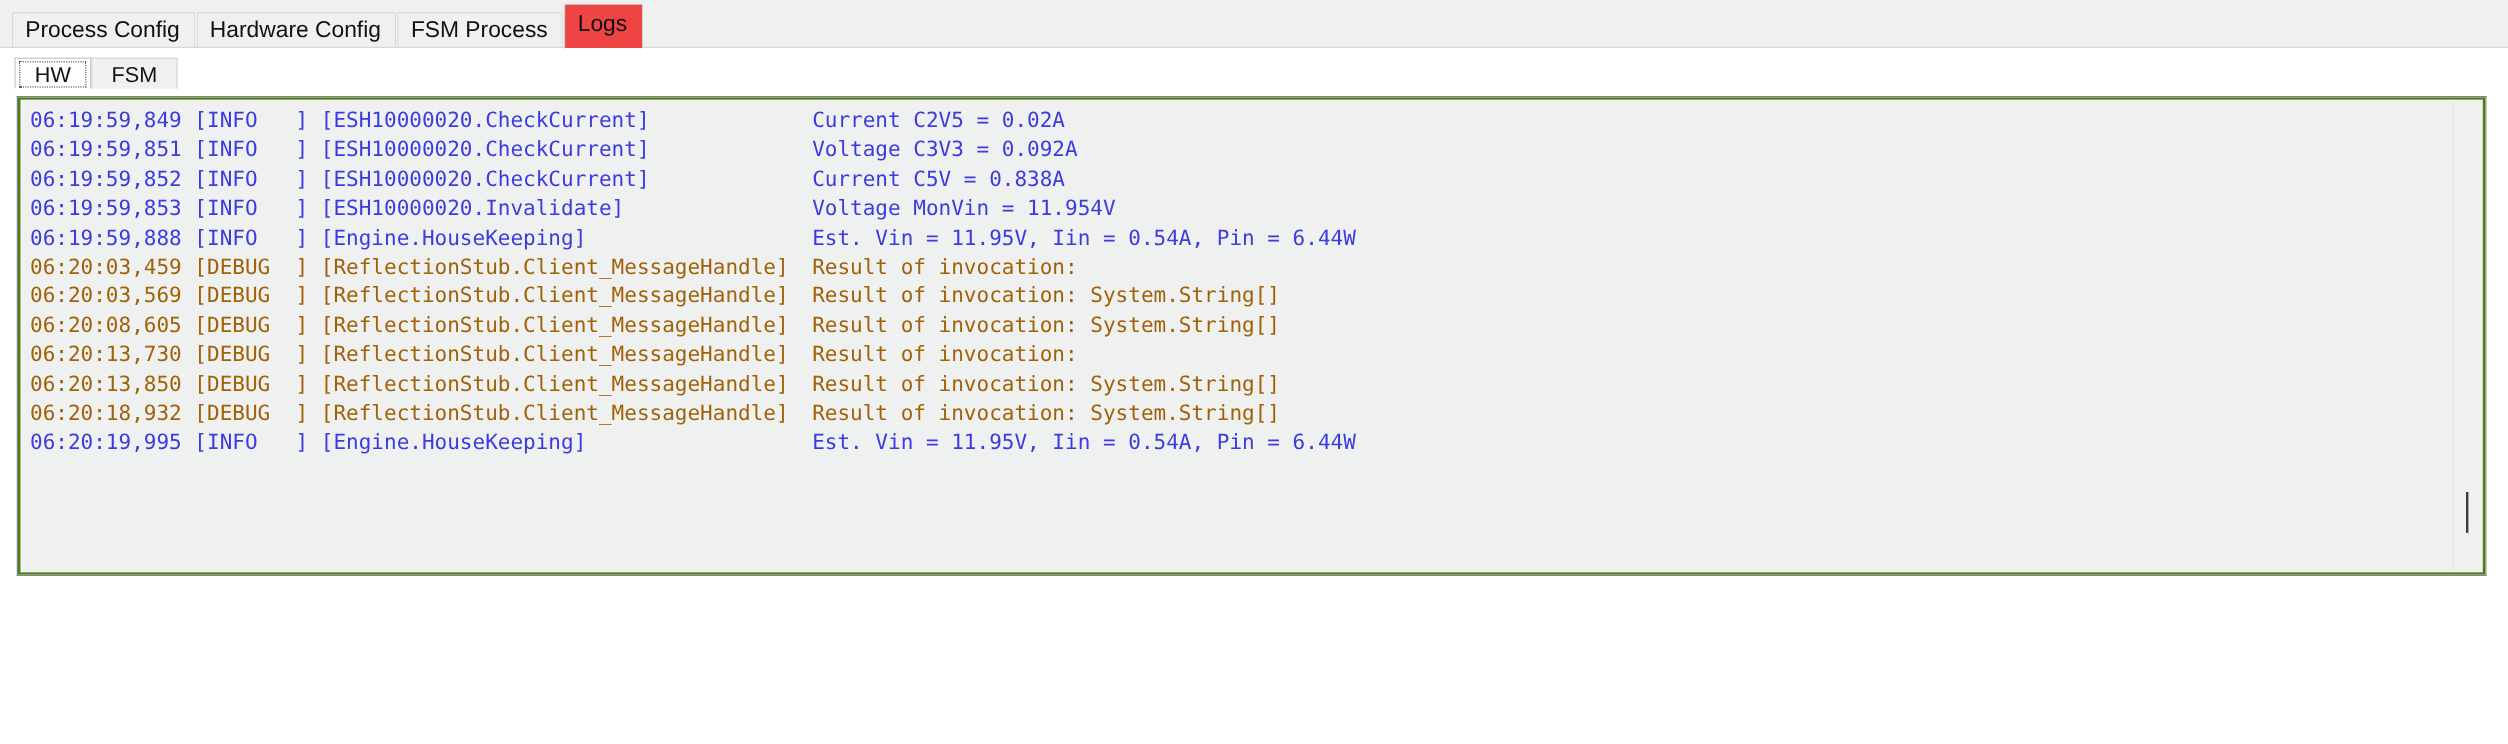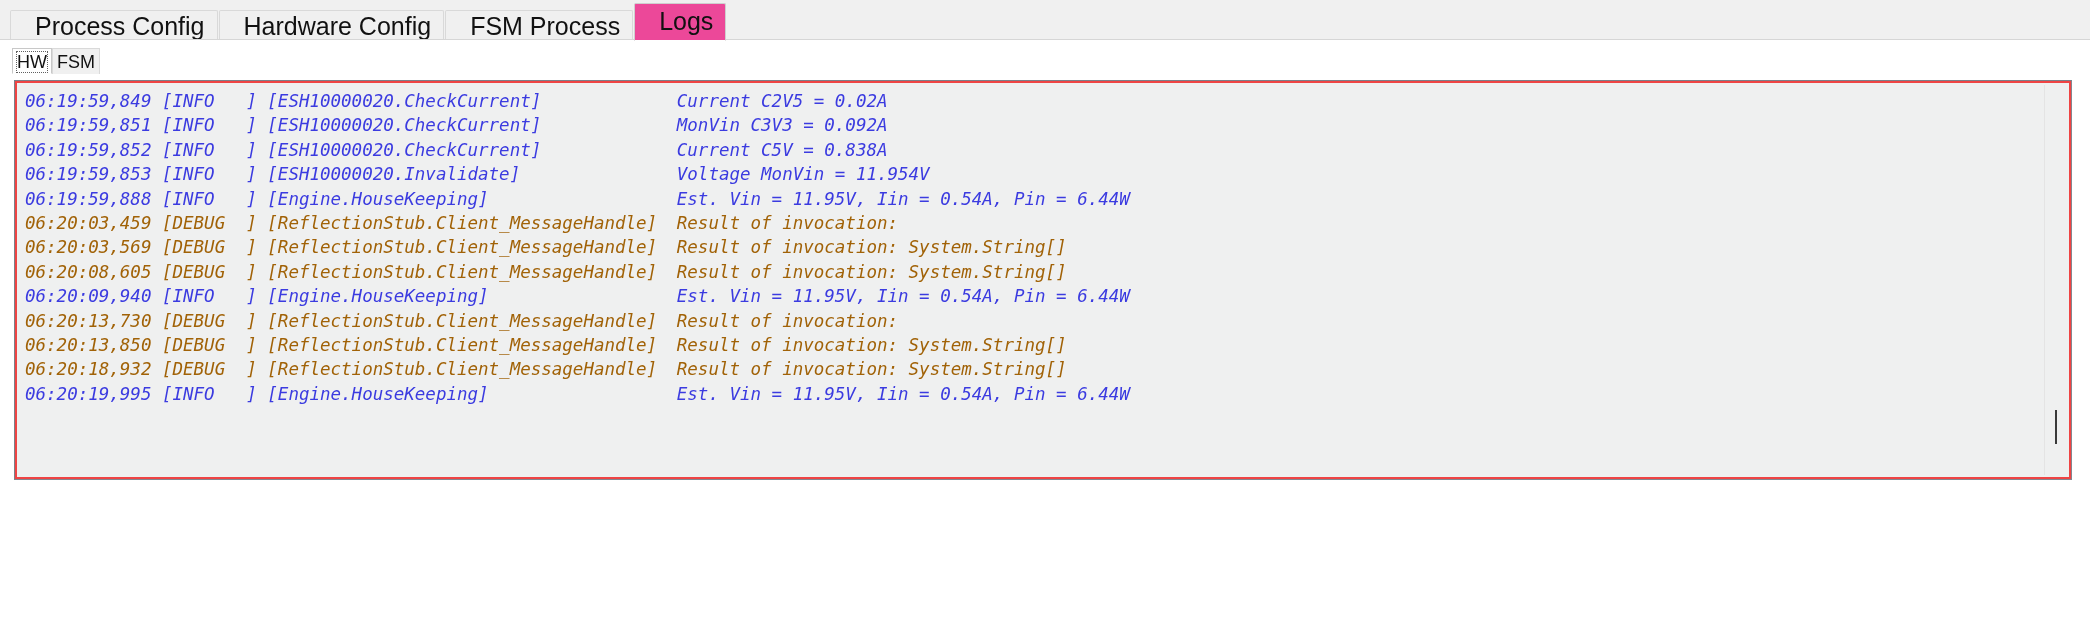--- a/index.html
+++ b/index.html
@@ -36,37 +36,37 @@
     position: absolute;
     left: 0; right: 0; bottom: 0;
     height: 1px;
     background: #d4d4d4;
   }
 
   .tab-outer {
     position: relative;
     height: 30px;
     line-height: 30px;
-    padding: 0 12px 0 24px;
+    padding: 0 12px 0 10px;
     margin-right: 1px;
-    font-size: 25px;
+    font-size: 19px;
     color: #111111;
     background: #f0f0f0;
     border: 1px solid #d9d9d9;
     border-bottom: none;
     border-top-left-radius: 2px;
     border-top-right-radius: 2px;
     box-sizing: border-box;
     white-space: nowrap;
     cursor: default;
   }
   .tab-outer.selected {
     height: 38px;
     line-height: 34px;
-    background: #ec4899;
+    background: #ef4444;
     border: 1px solid #cfcfcf;
     border-bottom: 1px solid #ffffff;
     z-index: 3;
     margin-bottom: -1px;
   }
 
   
   .outer-panel {
     position: absolute;
     left: 0;
@@ -83,21 +83,21 @@
     position: absolute;
     left: 12px;
     top: 4px;
     display: flex;
     align-items: flex-end;
     height: 30px;
   }
   .tab-inner {
     height: 26px;
     line-height: 26px;
-    padding: 0 4px;
+    padding: 0 16px;
     font-size: 18px;
     color: #111111;
     background: #f0f0f0;
     border: 1px solid #d9d9d9;
     border-bottom: none;
     box-sizing: border-box;
     white-space: nowrap;
     cursor: default;
     text-align: center;
   }
@@ -126,24 +126,23 @@
     border: 1px solid #828790;
     border-top-color: #7b8089;
     border-left-color: #7b8089;
     box-sizing: border-box;
     overflow: hidden;
   }
   .log-inner {
     position: absolute;
     left: 0; top: 0; right: 0; bottom: 0;
     background: #eff0f0;
-    border: 2px solid #ef4444;
-    box-sizing: border-box;
-    overflow: hidden;
-    font-style: italic;
+    border: 2px solid #4d7c0f;
+    box-sizing: border-box;
+    overflow: hidden;
   }
   .log-scroll-col {
     position: absolute;
     left: 8px;
     top: 6px;
     right: 30px;
     bottom: 2px;
     overflow: hidden;
   }
 
@@ -220,28 +219,27 @@
       </div>
       <div class="tab-inner">
         <span>FSM</span>
       </div>
     </div>
 
     <div class="log-box">
       <div class="log-inner">
         <div class="log-scroll-col" id="log-lines">
             <div class="log-line info"><span class="col-ts">06:19:59,849</span><span class="col-lvl"> [INFO   ]</span><span class="col-src"> [ESH10000020.CheckCurrent]</span><span class="col-msg">Current C2V5 = 0.02A</span></div>
-            <div class="log-line info"><span class="col-ts">06:19:59,851</span><span class="col-lvl"> [INFO   ]</span><span class="col-src"> [ESH10000020.CheckCurrent]</span><span class="col-msg">MonVin C3V3 = 0.092A</span></div>
+            <div class="log-line info"><span class="col-ts">06:19:59,851</span><span class="col-lvl"> [INFO   ]</span><span class="col-src"> [ESH10000020.CheckCurrent]</span><span class="col-msg">Voltage C3V3 = 0.092A</span></div>
             <div class="log-line info"><span class="col-ts">06:19:59,852</span><span class="col-lvl"> [INFO   ]</span><span class="col-src"> [ESH10000020.CheckCurrent]</span><span class="col-msg">Current C5V = 0.838A</span></div>
             <div class="log-line info"><span class="col-ts">06:19:59,853</span><span class="col-lvl"> [INFO   ]</span><span class="col-src"> [ESH10000020.Invalidate]</span><span class="col-msg">Voltage MonVin = 11.954V</span></div>
             <div class="log-line info"><span class="col-ts">06:19:59,888</span><span class="col-lvl"> [INFO   ]</span><span class="col-src"> [Engine.HouseKeeping]</span><span class="col-msg">Est. Vin = 11.95V, Iin = 0.54A, Pin = 6.44W</span></div>
             <div class="log-line debug"><span class="col-ts">06:20:03,459</span><span class="col-lvl"> [DEBUG  ]</span><span class="col-src"> [ReflectionStub.Client_MessageHandle]</span><span class="col-msg">Result of invocation:</span></div>
             <div class="log-line debug"><span class="col-ts">06:20:03,569</span><span class="col-lvl"> [DEBUG  ]</span><span class="col-src"> [ReflectionStub.Client_MessageHandle]</span><span class="col-msg">Result of invocation: System.String[]</span></div>
             <div class="log-line debug"><span class="col-ts">06:20:08,605</span><span class="col-lvl"> [DEBUG  ]</span><span class="col-src"> [ReflectionStub.Client_MessageHandle]</span><span class="col-msg">Result of invocation: System.String[]</span></div>
-            <div class="log-line info"><span class="col-ts">06:20:09,940</span><span class="col-lvl"> [INFO   ]</span><span class="col-src"> [Engine.HouseKeeping]</span><span class="col-msg">Est. Vin = 11.95V, Iin = 0.54A, Pin = 6.44W</span></div>
             <div class="log-line debug"><span class="col-ts">06:20:13,730</span><span class="col-lvl"> [DEBUG  ]</span><span class="col-src"> [ReflectionStub.Client_MessageHandle]</span><span class="col-msg">Result of invocation:</span></div>
             <div class="log-line debug"><span class="col-ts">06:20:13,850</span><span class="col-lvl"> [DEBUG  ]</span><span class="col-src"> [ReflectionStub.Client_MessageHandle]</span><span class="col-msg">Result of invocation: System.String[]</span></div>
             <div class="log-line debug"><span class="col-ts">06:20:18,932</span><span class="col-lvl"> [DEBUG  ]</span><span class="col-src"> [ReflectionStub.Client_MessageHandle]</span><span class="col-msg">Result of invocation: System.String[]</span></div>
             <div class="log-line info"><span class="col-ts">06:20:19,995</span><span class="col-lvl"> [INFO   ]</span><span class="col-src"> [Engine.HouseKeeping]</span><span class="col-msg">Est. Vin = 11.95V, Iin = 0.54A, Pin = 6.44W</span></div>
           </div>
         <div class="log-vscroll">
           <div class="thumb"></div>
         </div>
       </div>
     </div>

